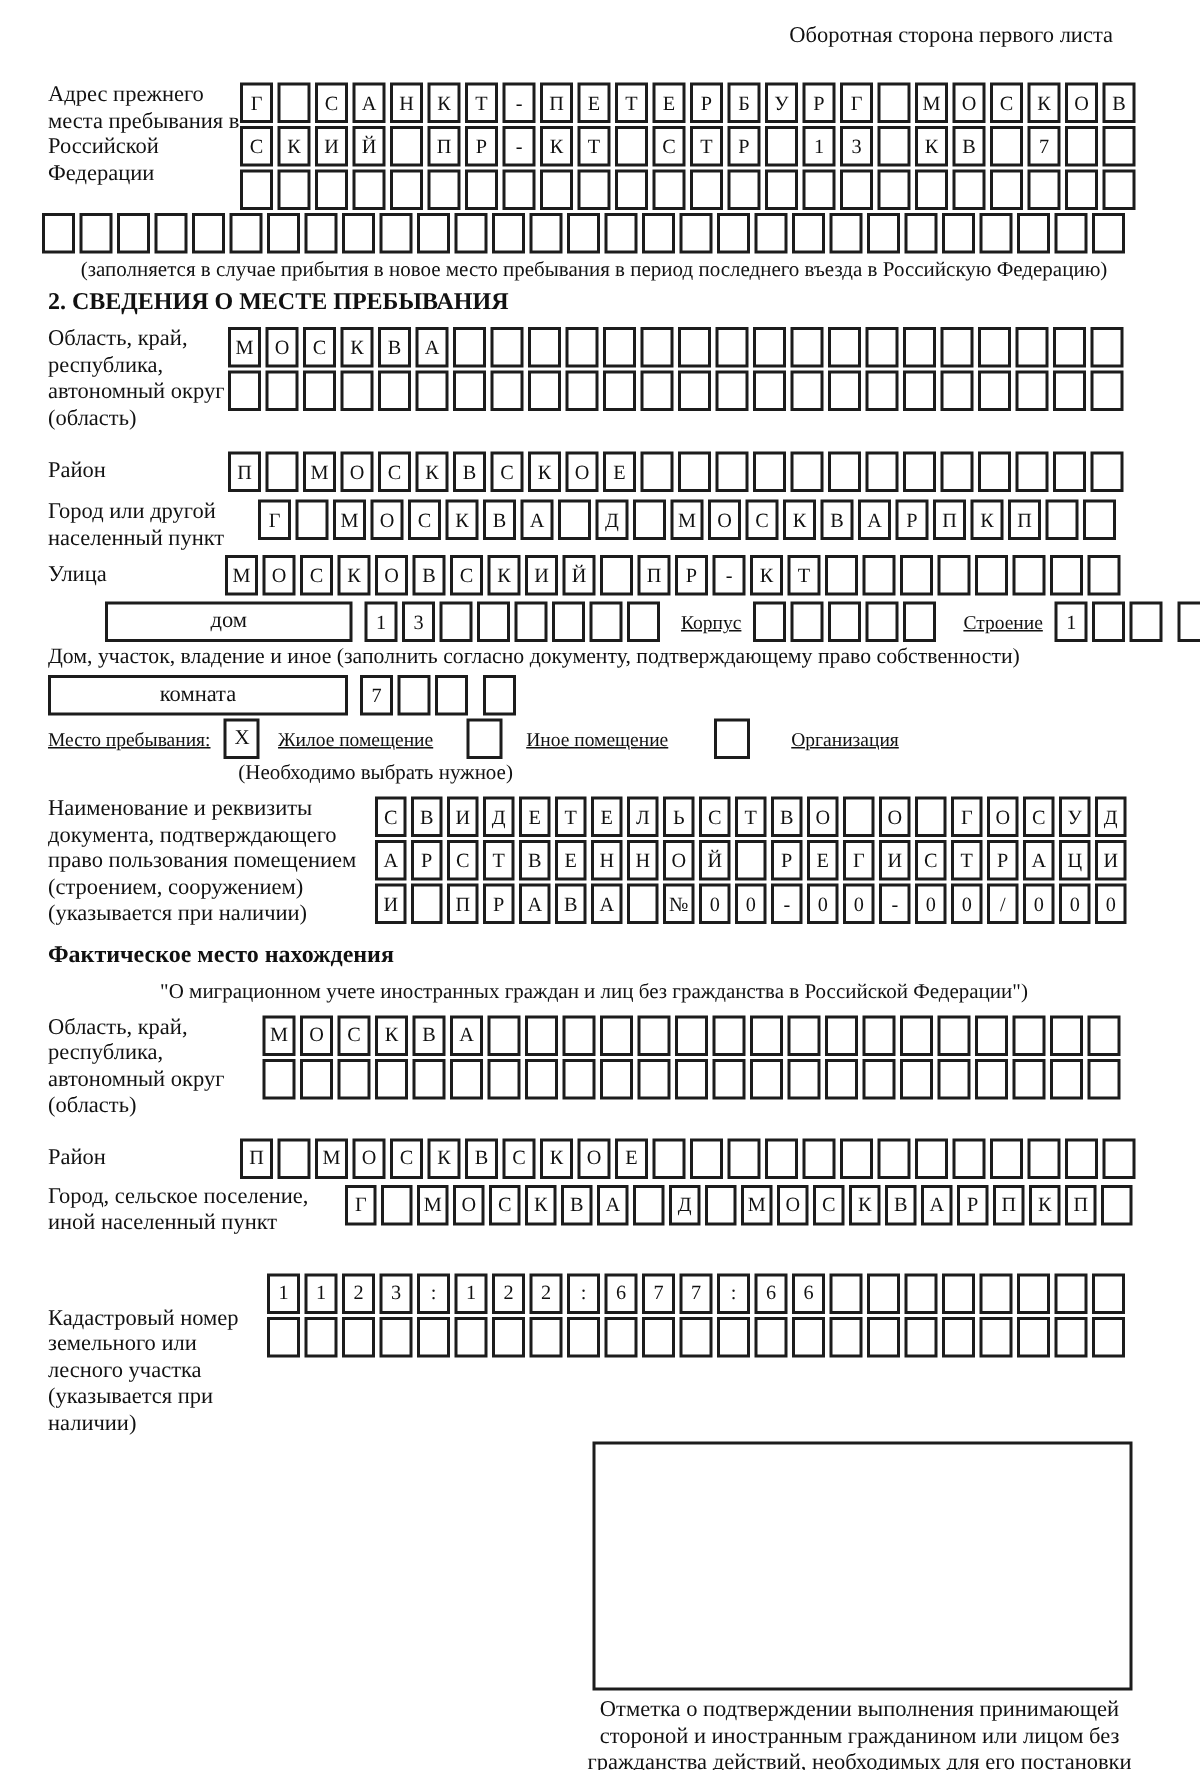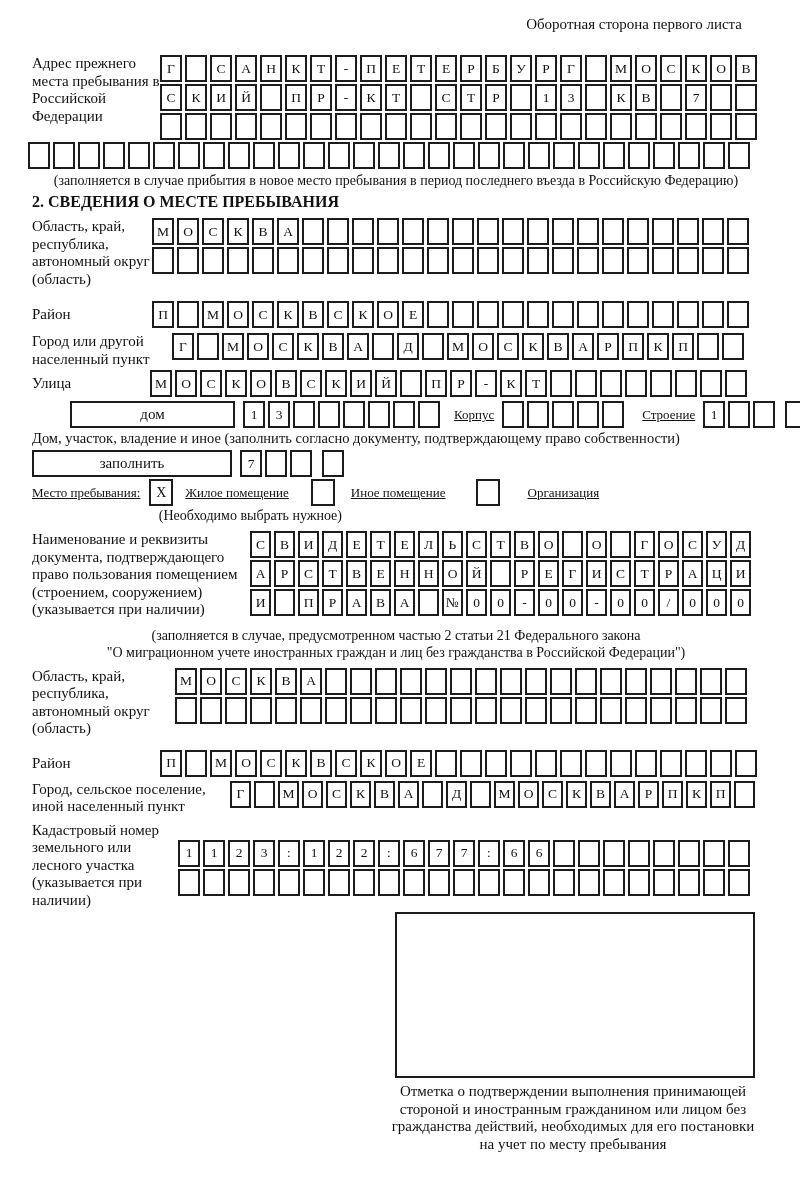--- a/index.html
+++ b/index.html
@@ -27,21 +27,21 @@
   .opt-lbl{font-size:13px;line-height:27px;text-decoration:underline;}
   
   .w-prev{width:128px;}
   .w-sec{width:120px;}
   .w-city{width:140px;}
   .w-street{width:118px;}
   .w-doc{width:218px;}
   .w-freg{width:143px;}
   .w-dist2{width:128px;}
   .w-city2{width:198px;}
-  .w-cad{width:146px;}
+  .w-cad{width:146px;margin-top:40px;}
   .stamp-wrap{margin-left:363px;width:365px;}
   .stamp-box{width:356px;height:162px;border:2px solid #1c1c1c;background:#fff;}
   .stamp-note{width:372px;margin-left:-8px;margin-top:5px;font-size:15px;
               line-height:17.5px;text-align:center;}
 </style>
 </head>
 <body>
 
 <div class="page">
 
@@ -336,21 +336,21 @@
     <div class="cells gap-last">
         <span class="cell">1</span>
         <span class="cell"></span>
         <span class="cell"></span>
         <span class="cell"></span>
       </div>
   </div>
   <div class="note-left" style="margin-bottom:3px;">Дом, участок, владение и иное (заполнить согласно документу, подтверждающему право собственности)</div>
 
   <div class="row" style="margin-bottom:2px;">
-    <div class="inputbox" style="width:196px;margin-right:8px;">заполнить</div>
+    <div class="inputbox" style="width:196px;margin-right:8px;">комната</div>
     <div class="cells gap-last">
         <span class="cell">7</span>
         <span class="cell"></span>
         <span class="cell"></span>
         <span class="cell"></span>
       </div>
   </div>
 
   <div class="row" style="margin-bottom:1px;">
     <div class="opt-lbl">Место пребывания:</div>
@@ -431,21 +431,21 @@
           <span class="cell">0</span>
           <span class="cell">0</span>
           <span class="cell">/</span>
           <span class="cell">0</span>
           <span class="cell">0</span>
           <span class="cell">0</span>
         </div>
     </div>
   </div>
 
-  <div class="note">(заполняется в случае, предусмотренном частью 2 статьи 21 Федерального закона</div>
+  <div class="h-title" style="margin-bottom:6px;">Фактическое место нахождения</div>
   <div class="note" style="margin-bottom:7px;">"О миграционном учете иностранных граждан и лиц без гражданства в Российской Федерации")</div>
 
   <div class="row">
     <div class="lbl w-freg">Область, край, республика, автономный округ (область)</div>
     <div class="stack">
       <div class="cells">
           <span class="cell">М</span>
           <span class="cell">О</span>
           <span class="cell">С</span>
           <span class="cell">К</span>

